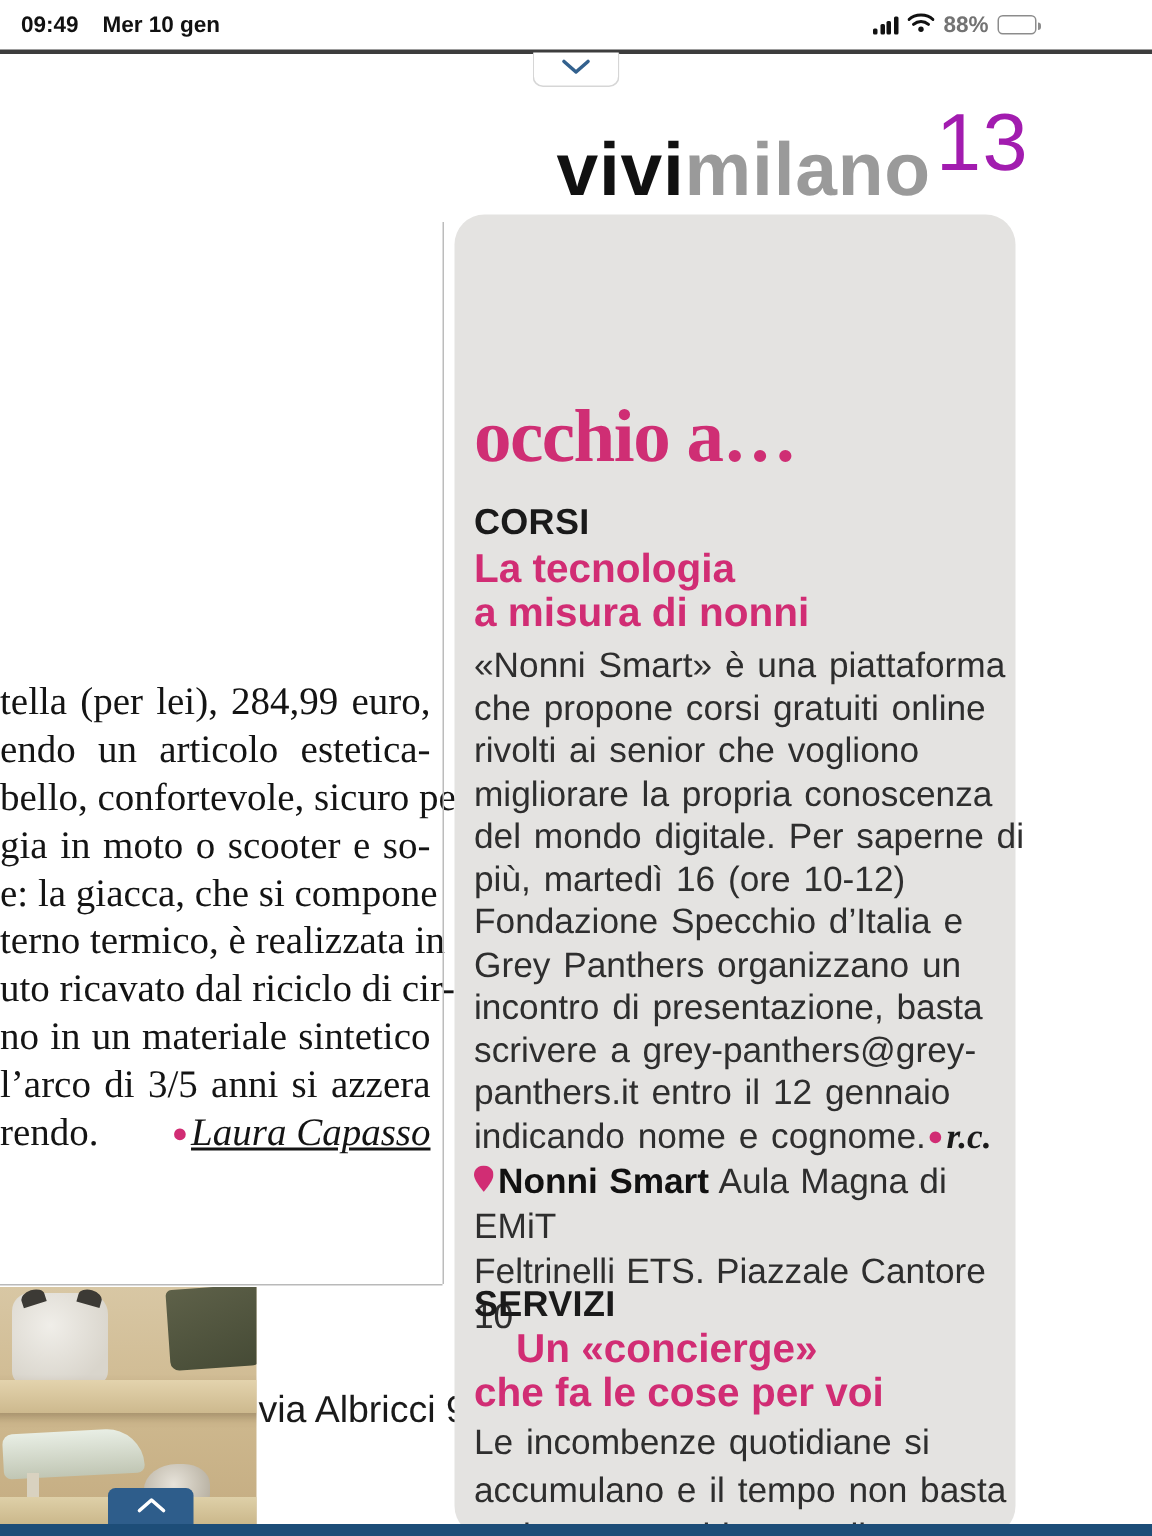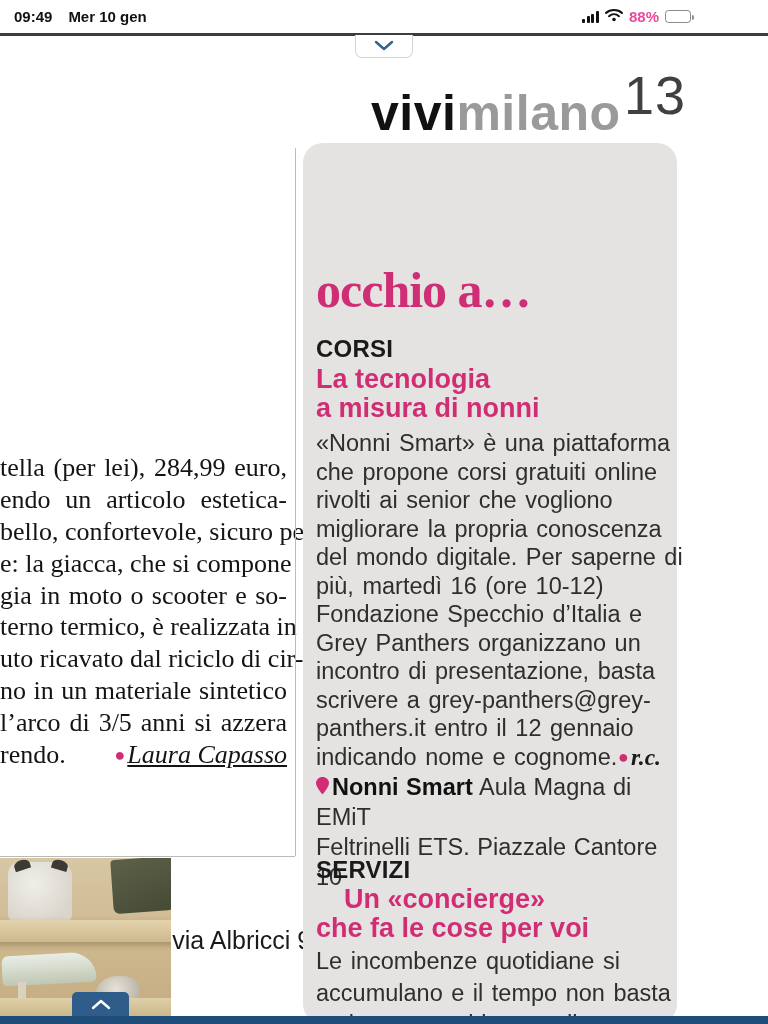--- a/index.html
+++ b/index.html
@@ -5,41 +5,41 @@
   * { margin:0; padding:0; box-sizing:border-box; }
   html,body { width:768px; height:1024px; background:#fff; overflow:hidden;
               font-family:"Liberation Sans", sans-serif; }
   .screen { position:relative; width:768px; height:1024px; background:#ffffff; }
 
   
   .status-bar { position:absolute; top:0; left:0; width:705px; height:33px;
                 display:flex; justify-content:space-between; align-items:center;
                 padding:0 14px; }
   .sb-left { display:flex; gap:16px; font-size:15px; font-weight:700; color:#111; }
-  .sb-right { display:flex; align-items:center; gap:6px; font-size:15px; font-weight:600; color:#ec4899; }
+  .sb-right { display:flex; align-items:center; gap:6px; font-size:15px; font-weight:600; color:#737373; }
   .sig { display:flex; align-items:flex-end; gap:1.5px; height:12px; }
   .sig i { display:block; width:3px; background:#111; border-radius:1px; }
   .battery { position:relative; width:26px; height:13px; border:1px solid rgba(0,0,0,.45);
              border-radius:3.5px; padding:1.5px; }
   .battery .fill { height:100%; width:86%; background:#111; border-radius:1.5px; }
   .battery:after { content:""; position:absolute; right:-4px; top:4px; width:2.5px; height:5px;
                    background:rgba(0,0,0,.45); border-radius:0 2px 2px 0; }
 
   
   .top-rule { position:absolute; top:33px; left:0; width:768px; height:3px; background:#3d3d3d; }
   .top-tab { position:absolute; top:35px; left:355px; width:58px; height:23px; background:#fff;
              border:1.5px solid #d6d6d6; border-top:none; border-radius:0 0 7px 7px;
              display:flex; align-items:center; justify-content:center; cursor:pointer; }
 
   
   .masthead-brand { position:absolute; top:84px; left:371px; font-size:50px; font-weight:800;
                     letter-spacing:.5px; color:#111; }
   .masthead-brand .gray { color:#9a9a9a; }
   .page-number { position:absolute; top:64px; left:624px; font-size:54px; font-weight:300;
-                 color:#404040; letter-spacing:1px; }
+                 color:#a21caf; letter-spacing:1px; }
 
   
   .left-col { position:absolute; top:143px; left:0; width:295px; height:714px; }
   .serif-block { position:absolute; top:309px; left:0; width:287px;
                  font-family:"Liberation Serif", serif; font-size:26px; color:#141414; }
   .sline { height:31.9px; line-height:31.9px; text-align:justify; text-align-last:justify;
            white-space:nowrap; }
   .byline { height:31.9px; line-height:31.9px; display:flex; justify-content:space-between; }
   .byline .auth { font-style:italic;text-decoration:underline; }
   .dot { color:#d12d74; font-size:18px; vertical-align:2px; margin-right:2px; }
@@ -148,22 +148,22 @@
   </div>
 
   <div class="masthead-brand"><span>vivi</span><span class="gray">milano</span></div>
   <div class="page-number">13</div>
 
   <div class="left-col">
     <div class="serif-block">
       <div class="sline">tella (per lei), 284,99 euro,</div>
       <div class="sline">endo un articolo estetica-</div>
       <div class="sline">bello, confortevole, sicuro per</div>
+      <div class="sline">gia in moto o scooter e so-</div>
       <div class="sline">e: la giacca, che si compone</div>
-      <div class="sline">gia in moto o scooter e so-</div>
       <div class="sline">terno termico, è realizzata in</div>
       <div class="sline">uto ricavato dal riciclo di cir-</div>
       <div class="sline">no in un materiale sintetico</div>
       <div class="sline">l’arco di 3/5 anni si azzera</div>
       <div class="byline">
         <span>rendo.</span>
         <span><span class="dot">●</span><span class="auth">Laura Capasso</span></span>
       </div>
     </div>
     <div class="info-line"><b>Urbano Store.</b> <span>via Albricci 9</span></div>

